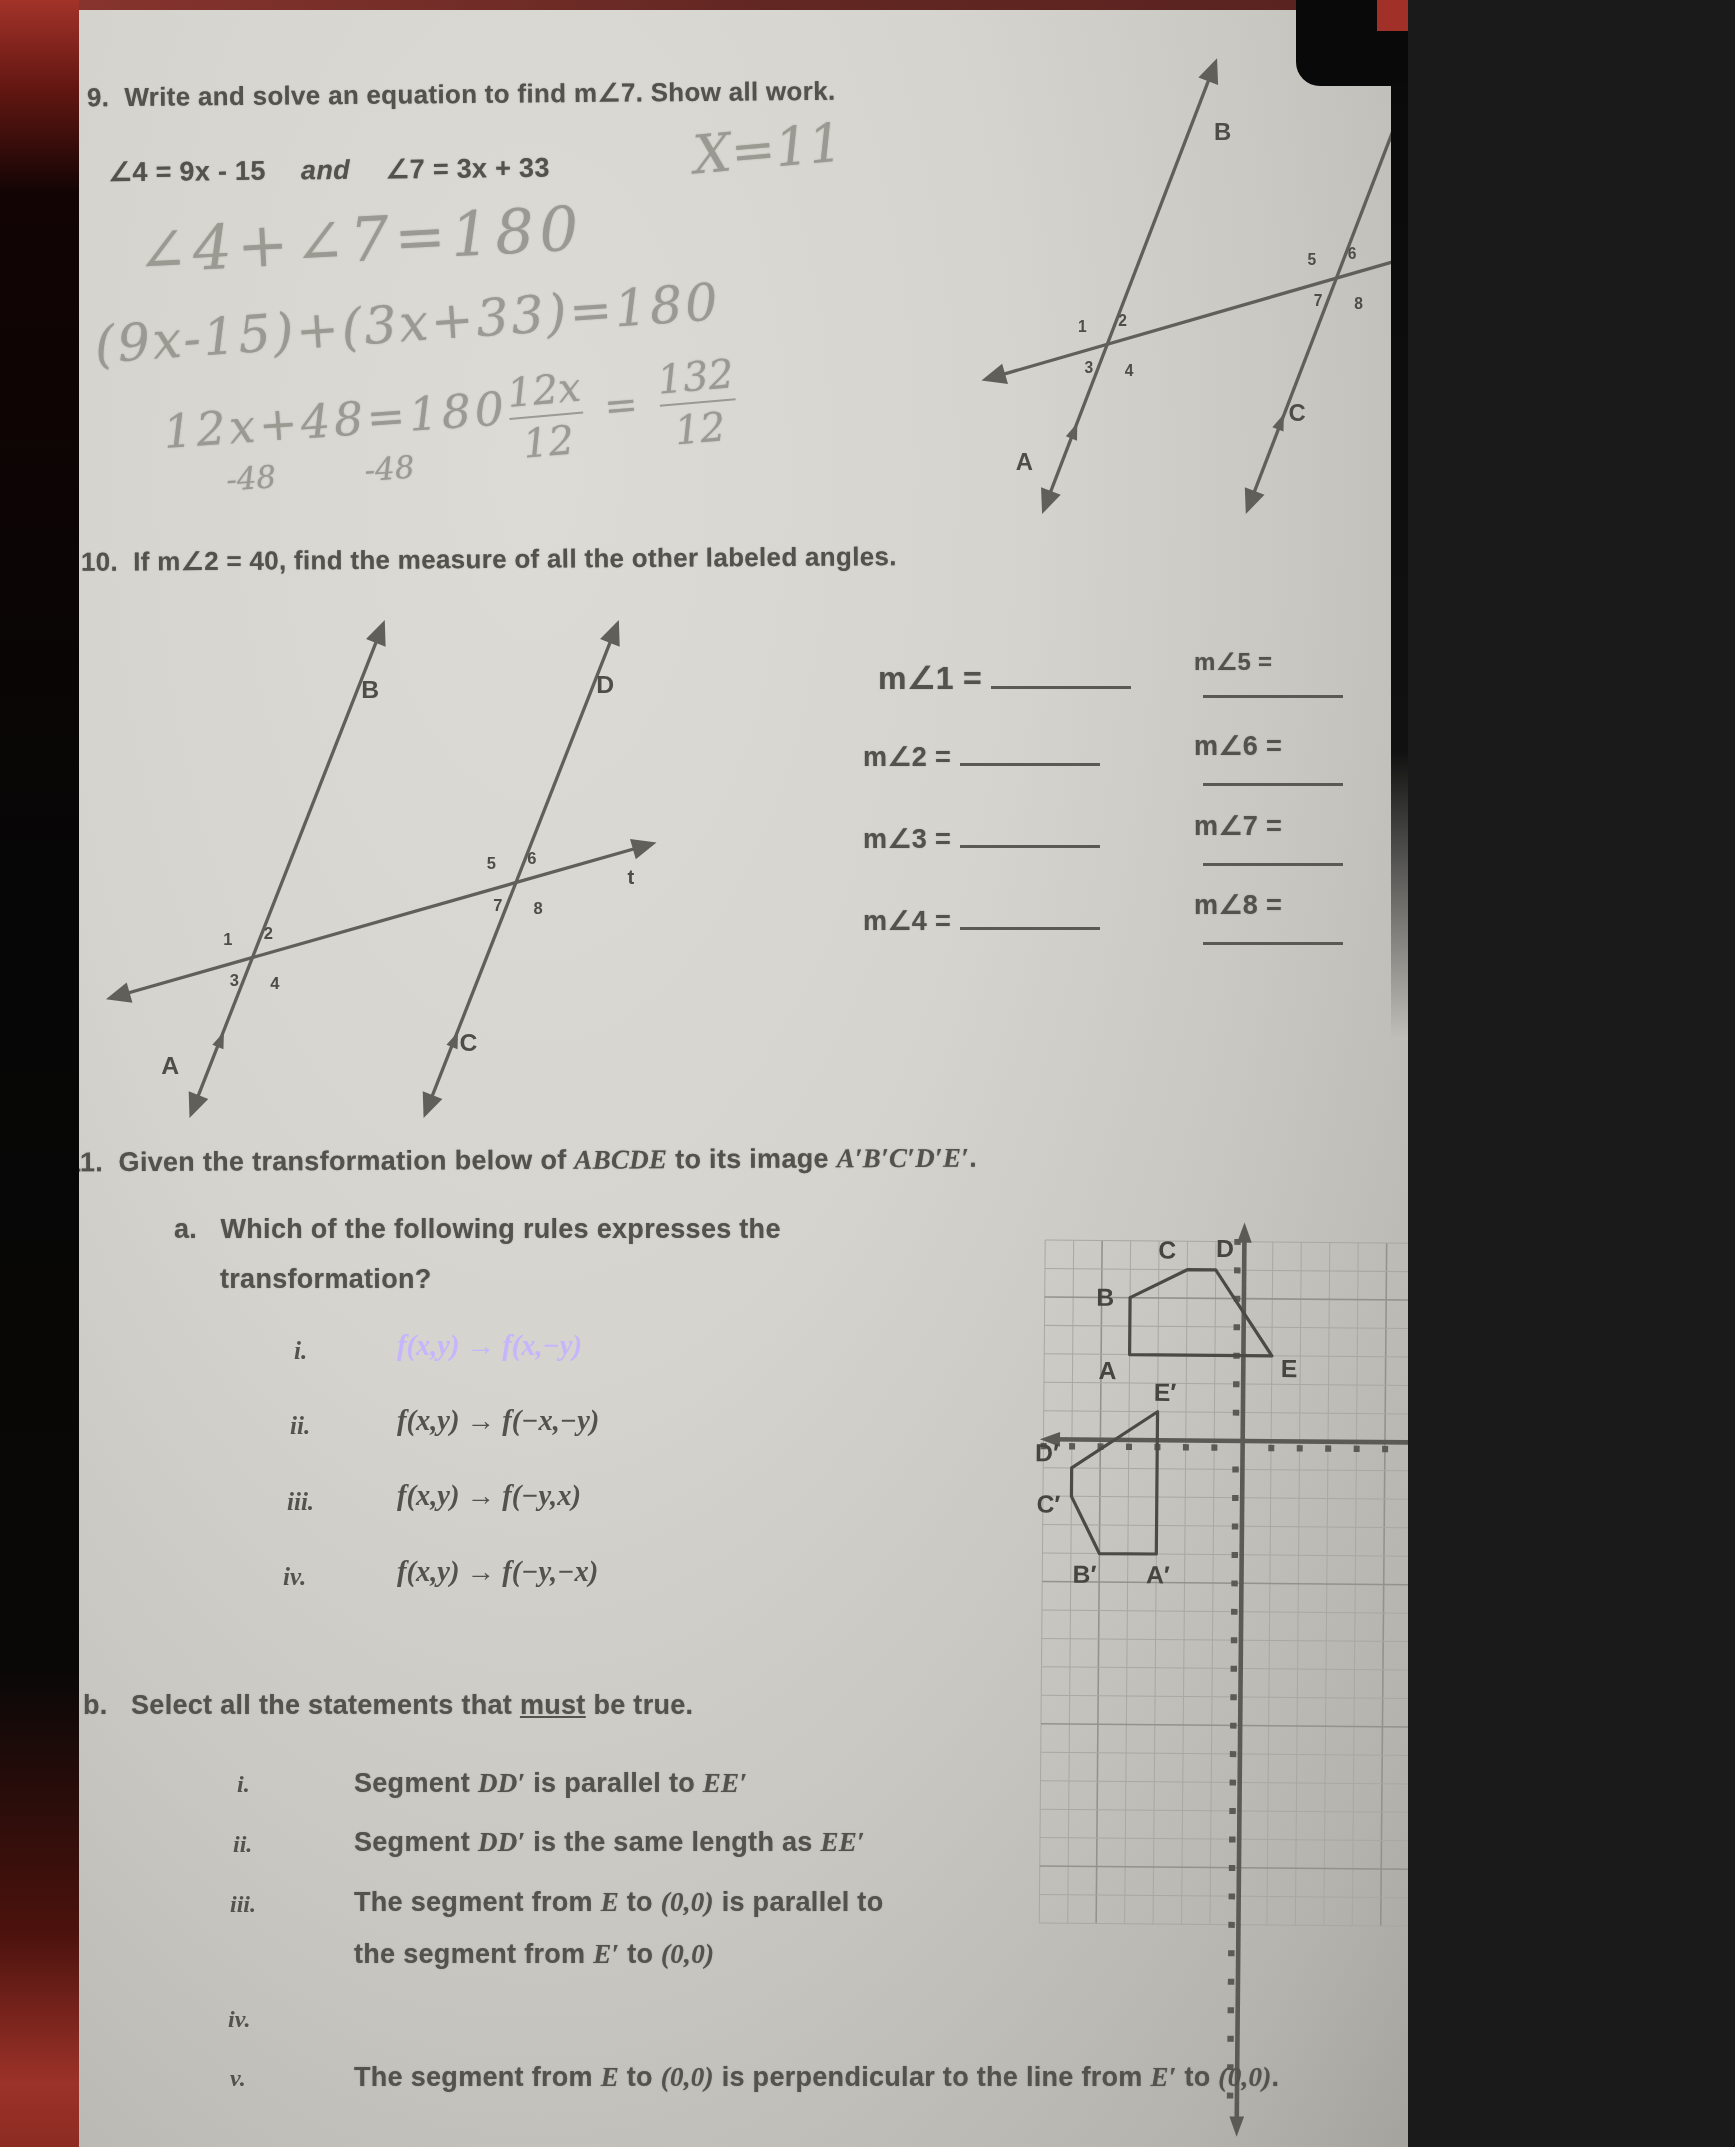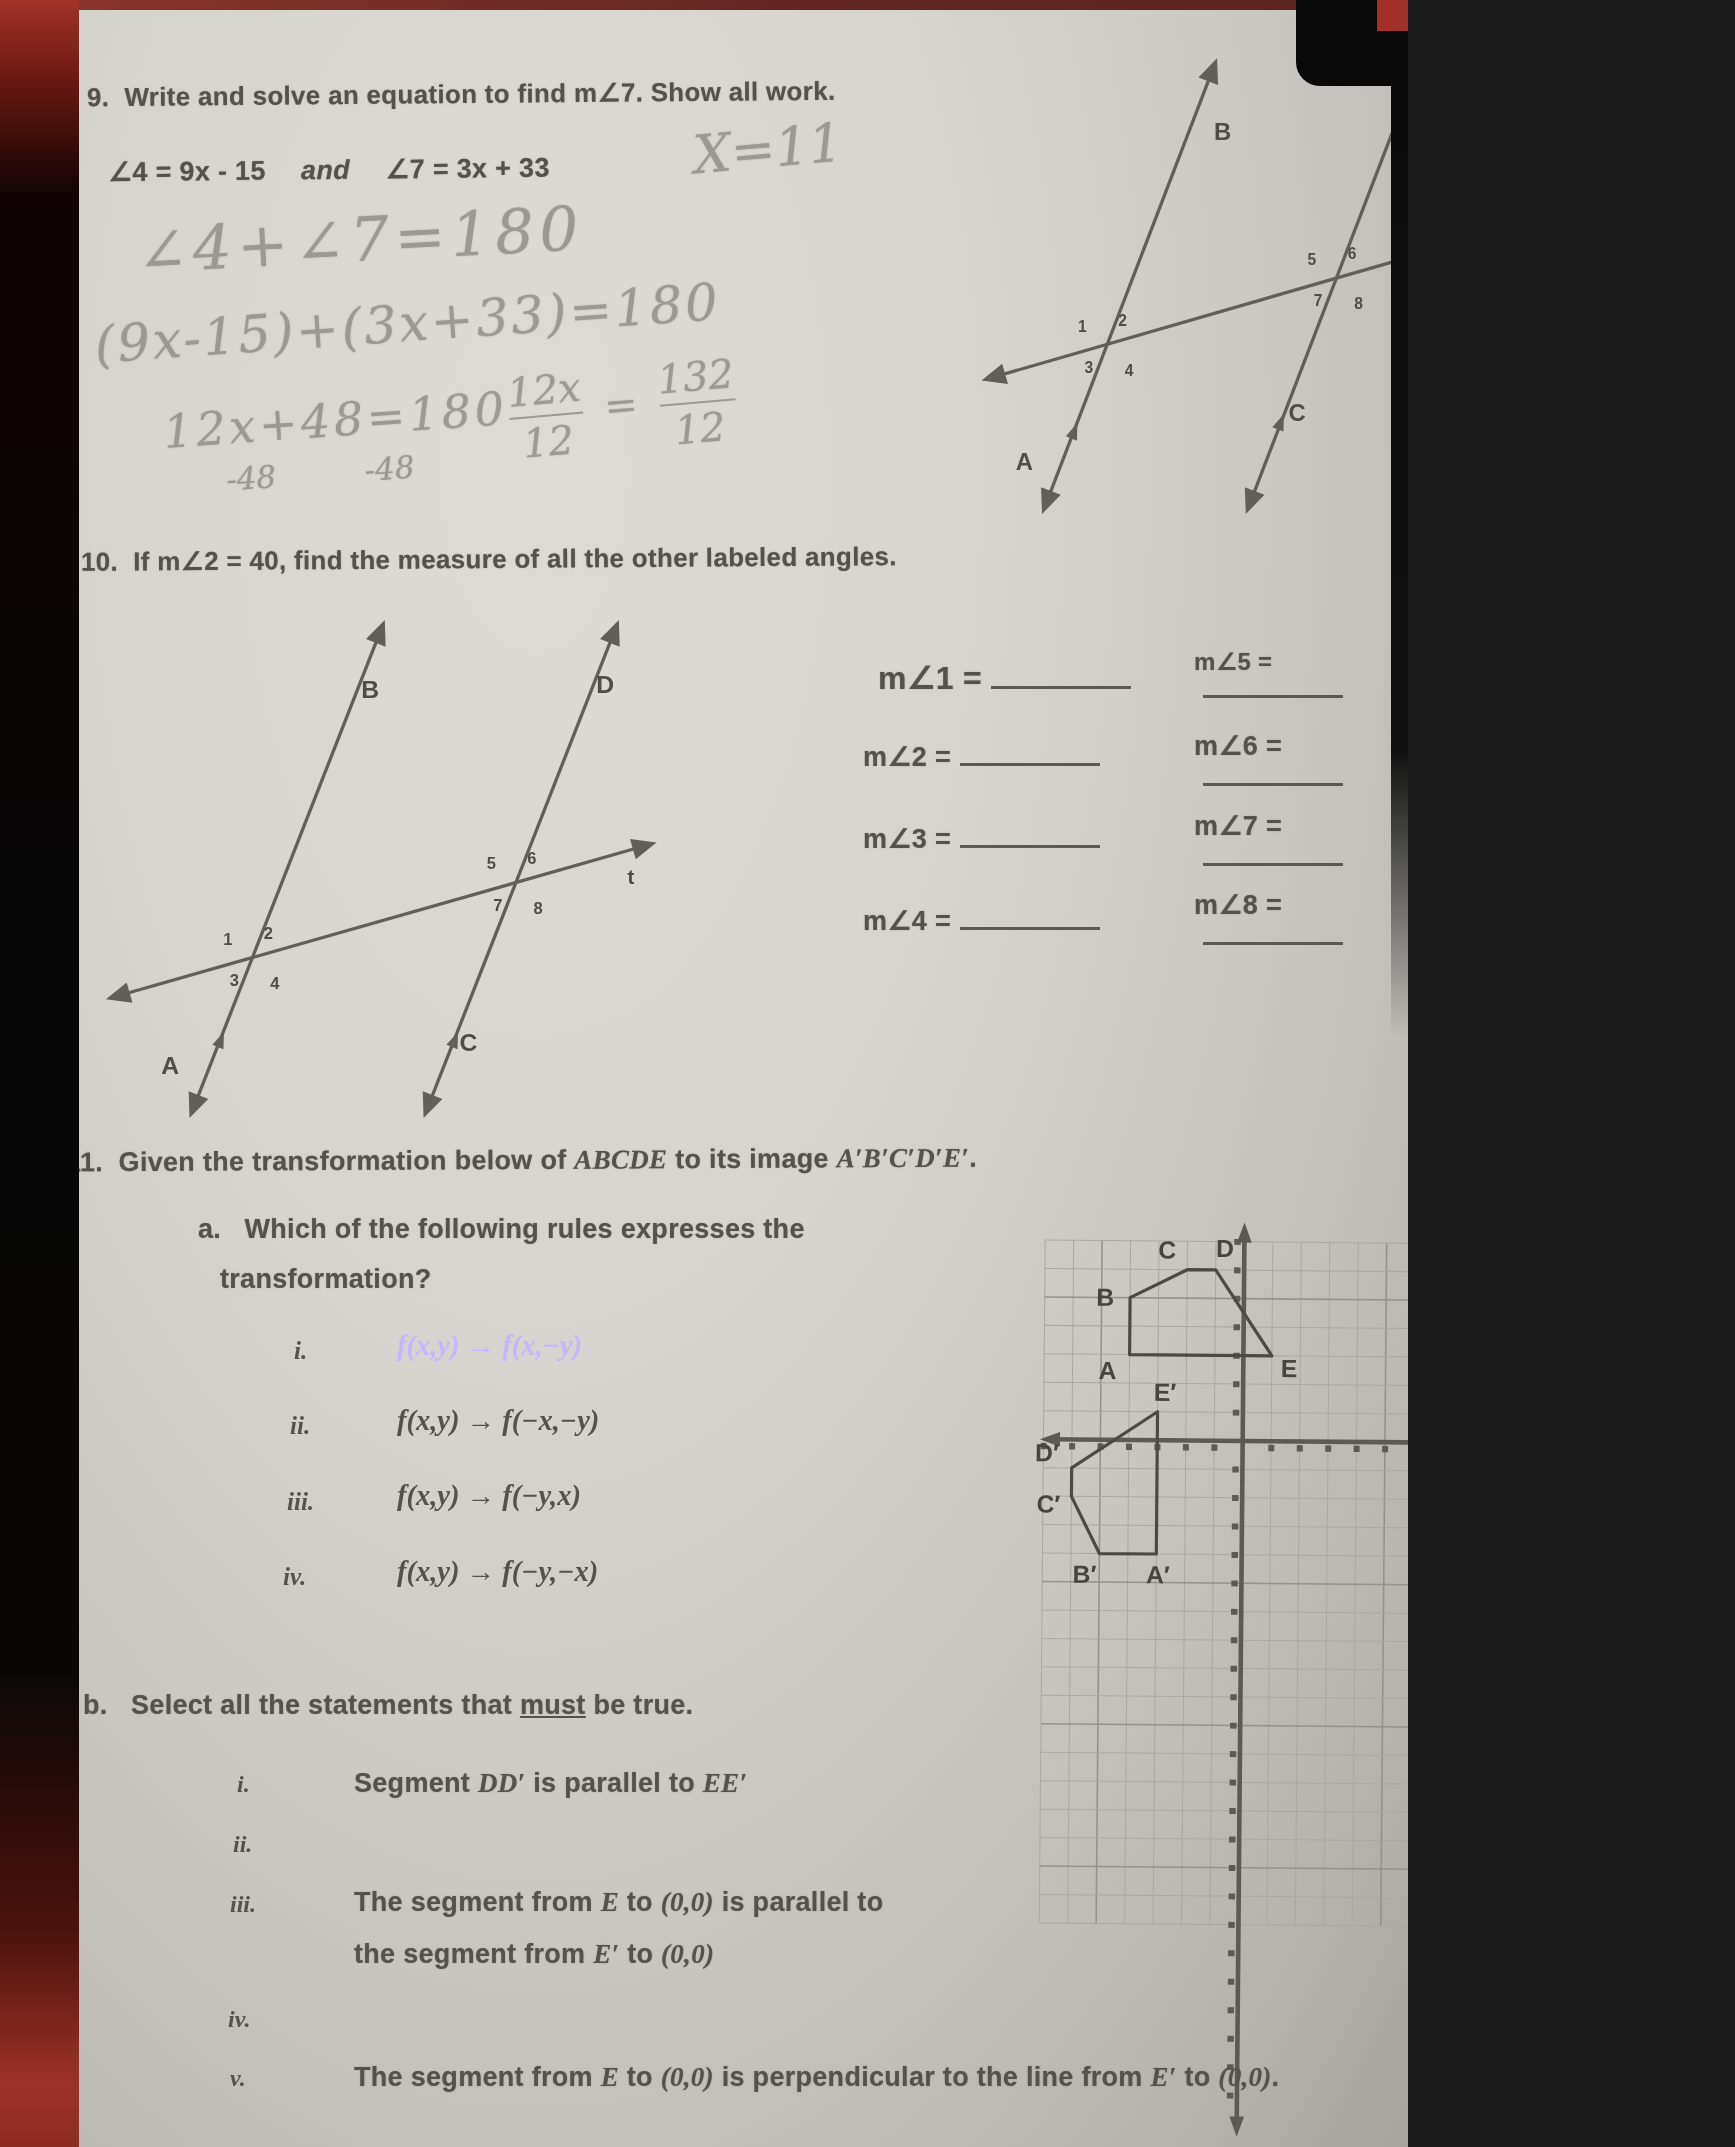--- a/index.html
+++ b/index.html
@@ -265,21 +265,21 @@
       <text x="16" y="322" font-size="27" font-weight="700" fill="#46453f" text-anchor="middle">C′</text>
       <text x="14" y="266" font-size="27" font-weight="700" fill="#46453f" text-anchor="middle">D′</text>
       <text x="142" y="199" font-size="27" font-weight="700" fill="#46453f" text-anchor="middle">E′</text>
     </svg>
 
   <div class="abs print" style="left:66px;top:1145px;font-size:27px;transform:rotate(-0.3deg);">
     <span>11.</span>&nbsp;
     <span>Given the transformation below of <span class="mi">ABCDE</span> to its image <span class="mi">A′B′C′D′E′</span>.</span>
   </div>
 
-  <div class="abs print" style="left:174px;top:1214px;font-size:27px;margin-left:24px;">
+  <div class="abs print" style="left:174px;top:1214px;font-size:27px;">
     <span>a.</span>&nbsp;&nbsp;
     <span>Which of the following rules expresses the</span>
   </div>
   <div class="abs print" style="left:220px;top:1264px;font-size:27px;text-align:center;">transformation?</div>
 
   <div class="abs rn" style="left:294px;top:1337px;font-size:25px;color:#53524c;">i.</div>
   <div class="abs mi" style="left:397px;top:1330px;font-size:28.5px;color:#c4b5fd;">f(x,y) → f(x,−y)</div>
   <div class="abs rn" style="left:290px;top:1412px;font-size:25px;color:#53524c;">ii.</div>
   <div class="abs mi" style="left:397px;top:1405px;font-size:28.5px;color:#53524c;">f(x,y) → f(−x,−y)</div>
   <div class="abs rn" style="left:287px;top:1488px;font-size:25px;color:#53524c;">iii.</div>
@@ -288,20 +288,21 @@
   <div class="abs mi" style="left:397px;top:1556px;font-size:28.5px;color:#53524c;">f(x,y) → f(−y,−x)</div>
 
   <div class="abs print" style="left:83px;top:1690px;font-size:27px;">
     <span>b.</span>&nbsp;&nbsp;
     <span>Select all the statements that </span><span class="underl">must</span><span> be true.</span>
   </div>
 
   <div class="abs rn" style="left:237px;top:1771px;font-size:24px;color:#53524c;">i.</div>
   <div class="abs print" style="left:354px;top:1768px;font-size:27px;">Segment <span class="mi">DD′</span> is parallel to <span class="mi">EE′</span></div>
   <div class="abs rn" style="left:233px;top:1831px;font-size:24px;color:#53524c;">ii.</div>
+  <div class="abs print" style="left:354px;top:1827px;font-size:27px;">Segment <span class="mi">DD′</span> is the same length as <span class="mi">EE′</span></div>
   <div class="abs rn" style="left:230px;top:1891px;font-size:24px;color:#53524c;">iii.</div>
   <div class="abs print" style="left:354px;top:1887px;font-size:27px;">The segment from <span class="mi">E</span> to <span class="mi">(0,0)</span> is parallel to</div>
   <div class="abs print" style="left:354px;top:1939px;font-size:27px;">the segment from <span class="mi">E′</span> to <span class="mi">(0,0)</span></div>
   <div class="abs rn" style="left:228px;top:2006px;font-size:24px;color:#53524c;">iv.</div>
   <div class="abs rn" style="left:230px;top:2065px;font-size:24px;color:#53524c;">v.</div>
   <div class="abs print" style="left:354px;top:2062px;font-size:27px;white-space:nowrap;">The segment from <span class="mi">E</span> to <span class="mi">(0,0)</span> is perpendicular to the line from <span class="mi">E′</span> to <span class="mi">(0,0)</span>.</div>
 
   <div class="edge-left"></div>
   <div class="edge-top"></div>
   <div class="edge-tr"></div>

